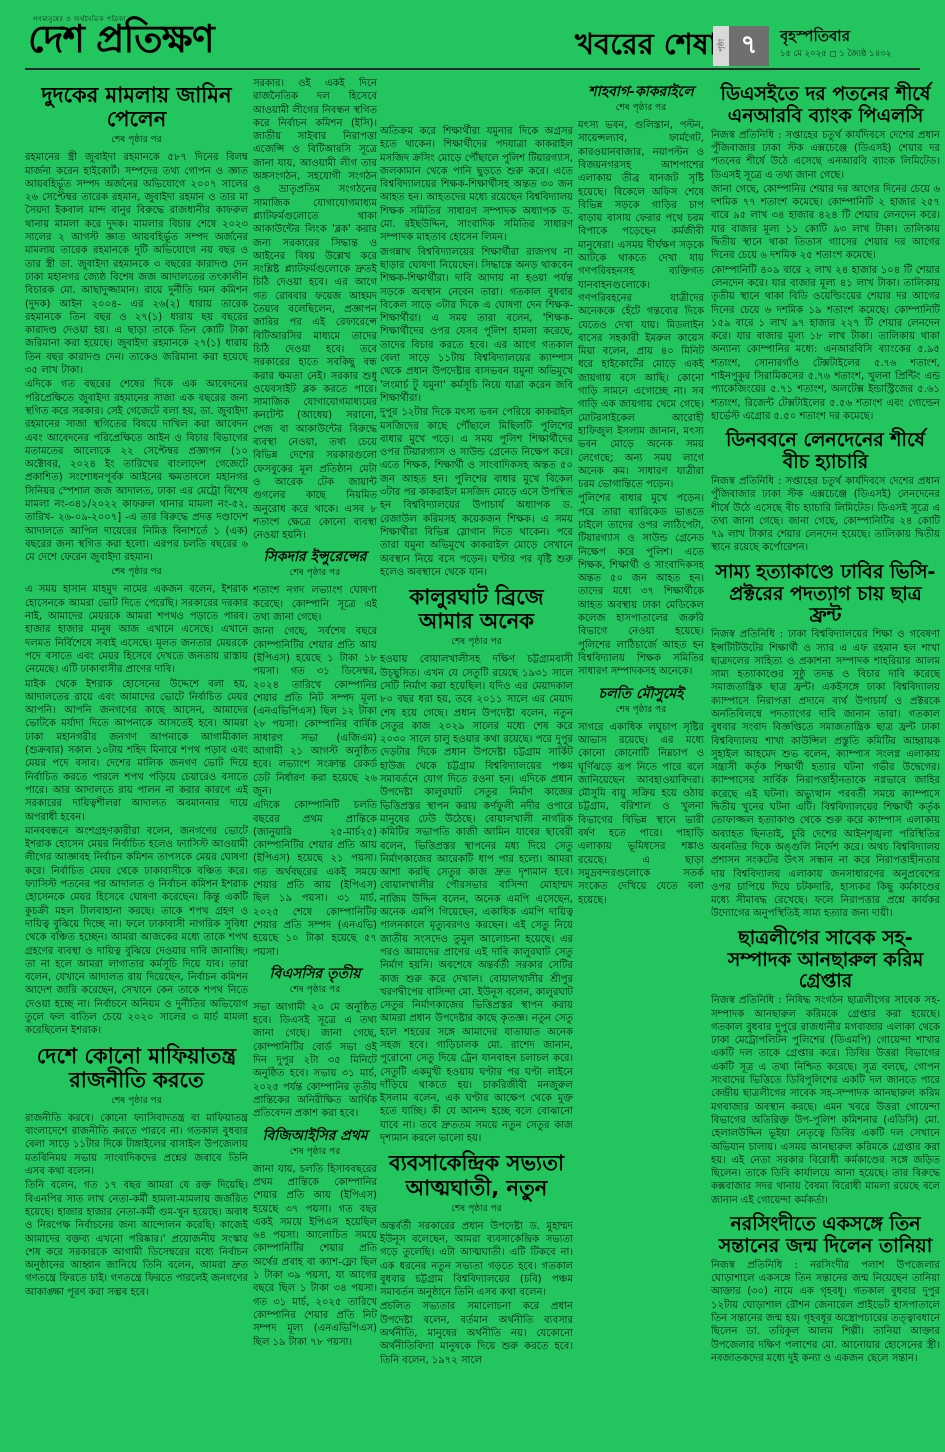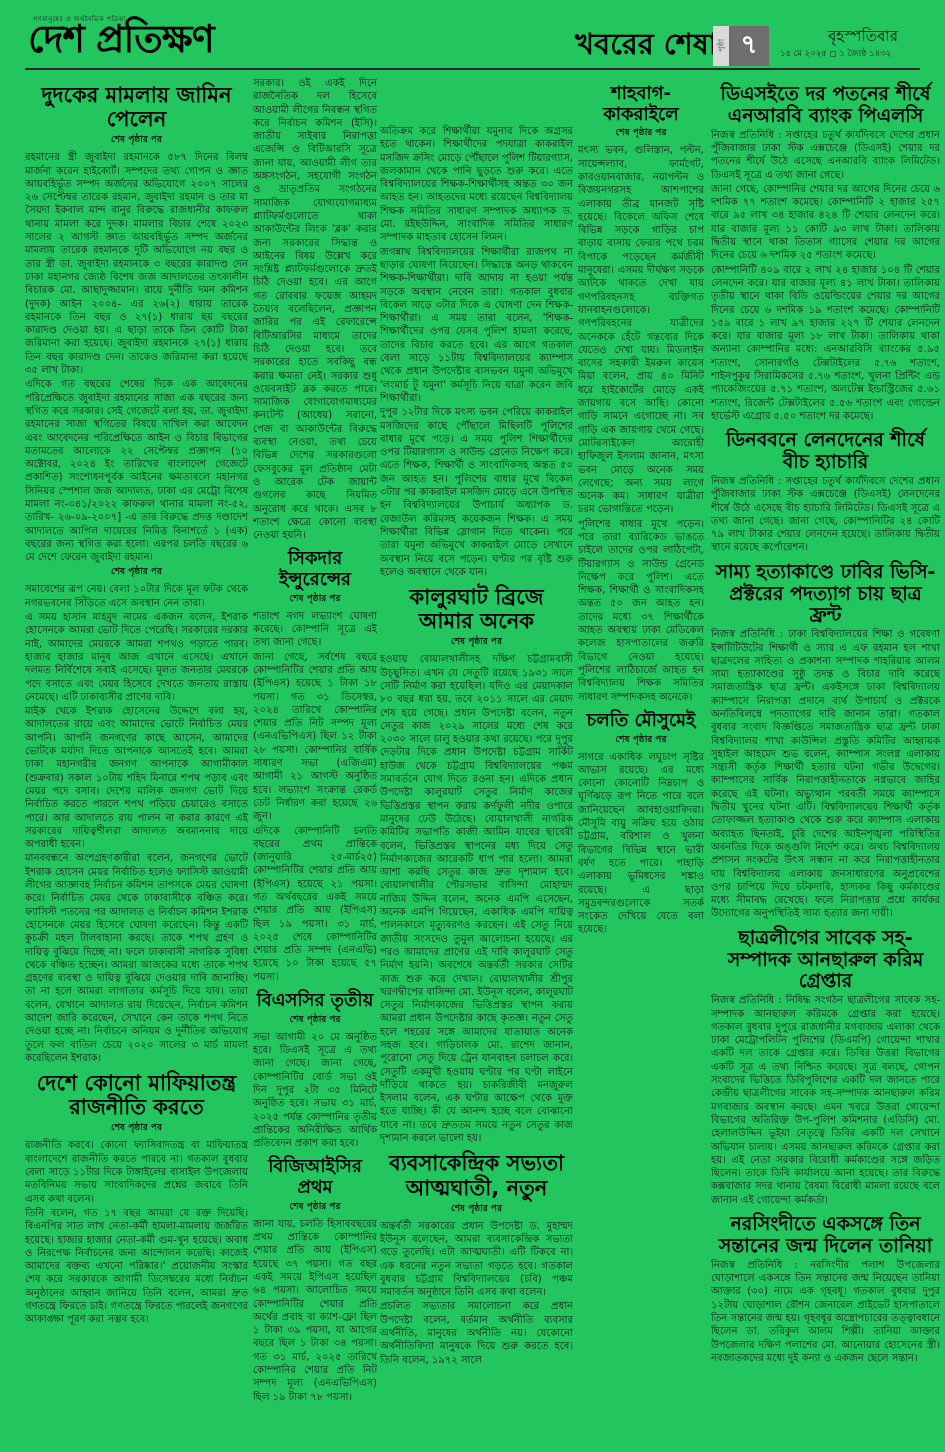--- a/index.html
+++ b/index.html
@@ -10,35 +10,35 @@
   .logo{position:absolute;left:28px;top:20px;font-size:38px;font-weight:800;color:#000;
         letter-spacing:-1px;line-height:1;}
   .section-title{position:absolute;left:575px;top:30px;font-size:29px;font-weight:800;color:#000;line-height:1;}
   .pagebox{position:absolute;left:713px;top:26px;height:40px;display:flex;}
   .page-word{width:16px;height:40px;background:#d9d9d9;color:#555;font-size:8px;
              display:flex;align-items:center;justify-content:center;
              writing-mode:vertical-rl;transform:rotate(180deg);}
   .page-num{width:40px;height:40px;background:#6f6f6f;color:#fff;font-size:26px;font-weight:700;
             display:flex;align-items:center;justify-content:center;}
   .dateblock{position:absolute;left:780px;top:28px;}
-  .day{font-size:15px;font-weight:400;line-height:1.1;margin-left:48px;}
+  .day{font-size:15px;font-weight:700;line-height:1.1;}
   .dateline{font-size:8.5px;margin-top:2px;color:#222;}
   .header-rule{position:absolute;left:25px;top:68px;width:895px;height:2px;background:#2a2a2a;}
   
   .col{position:absolute;top:76px;height:1374px;overflow:hidden;}
   .c1{left:25px;width:223px;}
   .c2{left:253px;width:124px;}
   .c3{left:380px;width:193px;margin-top:48px;}
   .c4{left:578px;width:126px;}
   .c5{left:711px;width:229px;}
   .headline{font-weight:800;text-align:center;line-height:1.15;color:#000;margin:7px 0 1px 0;}
   .h-lg{font-size:21px;}
   .h-md{font-size:19px;}
-  .h-sm{font-size:18px;}
-  .kicker{font-size:9px;font-weight:700;text-align:center;margin:1px 0 3px 0;color:#111;}
+  .h-sm{font-size:14px;font-style:italic;}
+  .kicker{font-size:9px;font-weight:400;text-align:center;margin:1px 0 3px 0;color:#111;}
   .col p{font-size:10px;line-height:1.33;text-align:justify;margin:0 0 1px 0;color:#151515;
          word-break:break-word;}
 </style>
 </head>
 <body>
 
 <div class="page">
   <div class="tagline">গণমানুষের ও অর্থনৈতিক পত্রিকা</div>
   <div class="logo">দেশ প্রতিক্ষণ</div>
   <div class="section-title">খবরের শেষাংশ</div>
@@ -51,21 +51,20 @@
     <div class="dateline">১৫ মে ২০২৫ ◻ ১ জ্যৈষ্ঠ ১৪৩২</div>
   </div>
   <div class="header-rule"></div>
   <div id="cols">
       <div class="col c1">
         <div class="headline h-lg">দুদকের মামলায় জামিন পেলেন</div>
         <div class="kicker">শেষ পৃষ্ঠার পর</div>
         <p>রহমানের স্ত্রী জুবাইদা রহমানকে ৫৮৭ দিনের বিলম্ব মার্জনা করেন হাইকোর্ট। সম্পদের তথ্য গোপন ও জ্ঞাত আয়বহির্ভূত সম্পদ অর্জনের অভিযোগে ২০০৭ সালের ২৬ সেপ্টেম্বর তারেক রহমান, জুবাইদা রহমান ও তার মা সৈয়দা ইকবাল মান্দ বানুর বিরুদ্ধে রাজধানীর কাফরুল থানায় মামলা করে দুদক। মামলার বিচার শেষে ২০২৩ সালের ২ আগস্ট জ্ঞাত আয়বহির্ভূত সম্পদ অর্জনের মামলায় তারেক রহমানকে দুটি অভিযোগে নয় বছর ও তার স্ত্রী ডা. জুবাইদা রহমানকে ৩ বছরের কারাদণ্ড দেন ঢাকা মহানগর জ্যেষ্ঠ বিশেষ জজ আদালতের তৎকালীন বিচারক মো. আছাদুজ্জামান। রায়ে দুর্নীতি দমন কমিশন (দুদক) আইন ২০০৪- এর ২৬(২) ধারায় তারেক রহমানকে তিন বছর ও ২৭(১) ধারায় ছয় বছরের কারাদণ্ড দেওয়া হয়। এ ছাড়া তাকে তিন কোটি টাকা জরিমানা করা হয়েছে। জুবাইদা রহমানকে ২৭(১) ধারায় তিন বছর কারাদণ্ড দেন। তাকেও জরিমানা করা হয়েছে ৩৫ লাখ টাকা।</p>
         <p>এদিকে গত বছরের শেষের দিকে এক আবেদনের পরিপ্রেক্ষিতে জুবাইদা রহমানের সাজা এক বছরের জন্য স্থগিত করে সরকার। সেই গেজেটে বলা হয়, ডা. জুবাইদা রহমানের সাজা স্থগিতের বিষয়ে দাখিল করা আবেদন এবং আবেদনের পরিপ্রেক্ষিতে আইন ও বিচার বিভাগের মতামতের আলোকে ২২ সেপ্টেম্বর প্রজ্ঞাপন (১০ অক্টোবর, ২০২৪ ইং তারিখের বাংলাদেশ গেজেটে প্রকাশিত) সংশোধনপূর্বক আইনের ক্ষমতাবলে মহানগর সিনিয়র স্পেশাল জজ আদালত, ঢাকা এর মেট্রো বিশেষ মামলা নং-৩৪১/২০২২ কাফরুল থানার মামলা নং-৫২, তারিখ- ২৬-০৯-২০০৭] -এ তার বিরুদ্ধে প্রদত্ত দণ্ডাদেশ আদালতে আপিল দায়েরের নিমিত্ত বিনাশর্তে ১ (এক) বছরের জন্য স্থগিত করা হলো। এরপর চলতি বছরের ৬ মে দেশে ফেরেন জুবাইদা রহমান।</p>
         <div class="kicker">শেষ পৃষ্ঠার পর</div>
-        <p>সমাবেশের রূপ নেয়। বেলা ১০টার দিকে মূল ফটক থেকে নগরভবনের সিঁড়িতে এসে অবস্থান নেন তারা।</p>
         <p>এ সময় হাসান মাহমুদ নামের একজন বলেন, ইশরাক হোসেনকে আমরা ভোট দিতে পেরেছি। সরকারের দরকার নাই, আমাদের মেয়রকে আমরা শপথও পড়াতে পারব। হাজার হাজার মানুষ আজ এখানে এসেছে। এখানে দলমত নির্বিশেষে সবাই এসেছে। মূলত জনতার মেয়রকে পদে বসাতে এবং মেয়র হিসেবে দেখতে জনতায় রাস্তায় নেমেছে। এটি ঢাকাবাসীর প্রাণের দাবি।</p>
         <p>মাইক থেকে ইশরাক হোসেনের উদ্দেশে বলা হয়, আদালতের রায়ে এবং আমাদের ভোটে নির্বাচিত মেয়র আপনি। আপনি জনগণের কাছে আসেন, আমাদের ভোটকে মর্যাদা দিতে আপনাকে আসতেই হবে। আমরা ঢাকা মহানগরীর জনগণ আপনাকে আগামীকাল (শুক্রবার) সকাল ১০টায় শহিদ মিনারে শপথ পড়াব এবং মেয়র পদে বসাব। দেশের মালিক জনগণ ভোট দিয়ে নির্বাচিত করতে পারলে শপথ পড়িয়ে চেয়ারেও বসাতে পারে। আর আদালতে রায় পালন না করার কারণে এই সরকারের দায়িত্বশীলরা আদালত অবমাননার দায়ে অপরাধী হবেন।</p>
         <p>মানববন্ধনে অংশগ্রহণকারীরা বলেন, জনগণের ভোটে ইশরাক হোসেন মেয়র নির্বাচিত হলেও ফ্যাসিস্ট আওয়ামী লীগের আজ্ঞাবহ নির্বাচন কমিশন তাপসকে মেয়র ঘোষণা করে। নির্বাচিত মেয়র থেকে ঢাকাবাসীকে বঞ্চিত করে। ফ্যাসিস্ট পতনের পর আদালত ও নির্বাচন কমিশন ইশরাক হোসেনকে মেয়র হিসেবে ঘোষণা করেছেন। কিন্তু একটি কুচক্রী মহল টালবাহানা করছে। তাকে শপথ গ্রহণ ও দায়িত্ব বুঝিয়ে দিচ্ছে না। ফলে ঢাকাবাসী নাগরিক সুবিধা থেকে বঞ্চিত হচ্ছেন। আমরা আজকের মধ্যে তাকে শপথ গ্রহণের ব্যবস্থা ও দায়িত্ব বুঝিয়ে দেওয়ার দাবি জানাচ্ছি। তা না হলে আমরা লাগাতার কর্মসূচি দিয়ে যাব। তারা বলেন, যেখানে আদালত রায় দিয়েছেন, নির্বাচন কমিশন আদেশ জারি করেছেন, সেখানে কেন তাকে শপথ নিতে দেওয়া হচ্ছে না। নির্বাচনে অনিয়ম ও দুর্নীতির অভিযোগ তুলে ফল বাতিল চেয়ে ২০২০ সালের ৩ মার্চ মামলা করেছিলেন ইশরাক।</p>
         <div class="headline h-lg">দেশে কোনো মাফিয়াতন্ত্র রাজনীতি করতে</div>
         <div class="kicker">শেষ পৃষ্ঠার পর</div>
         <p>রাজনীতি করবে। কোনো ফ্যাসিবাদতন্ত্র বা মাফিয়াতন্ত্র বাংলাদেশে রাজনীতি করতে পারবে না। গতকাল বুধবার বেলা সাড়ে ১১টার দিকে টাঙ্গাইলের বাসাইল উপজেলায় মতবিনিময় সভায় সাংবাদিকদের প্রশ্নের জবাবে তিনি এসব কথা বলেন।</p>
         <p>তিনি বলেন, গত ১৭ বছর আমরা যে রক্ত দিয়েছি। বিএনপির সাত লাখ নেতা-কর্মী হামলা-মামলায় জর্জরিত হয়েছে। হাজার হাজার নেতা-কর্মী গুম-খুন হয়েছে। অবাধ ও নিরপেক্ষ নির্বাচনের জন্য আন্দোলন করেছি। কাজেই আমাদের বক্তব্য এখনো পরিষ্কার।' প্রয়োজনীয় সংস্কার শেষ করে সরকারকে আগামী ডিসেম্বরের মধ্যে নির্বাচন অনুষ্ঠানের আহ্বান জানিয়ে তিনি বলেন, আমরা দ্রুত গণতন্ত্রে ফিরতে চাই। গণতন্ত্রে ফিরতে পারলেই জনগণের আকাঙ্ক্ষা পূরণ করা সম্ভব হবে।</p>
       </div>
       <div class="col c2">
         <p>সরকার। ওই একই দিনে রাজনৈতিক দল হিসেবে আওয়ামী লীগের নিবন্ধন স্থগিত করে নির্বাচন কমিশন (ইসি)। জাতীয় সাইবার নিরাপত্তা এজেন্সি ও বিটিআরসি সূত্রে জানা যায়, আওয়ামী লীগ তার অঙ্গসংগঠন, সহযোগী সংগঠন ও ভ্রাতৃপ্রতিম সংগঠনের সামাজিক যোগাযোগমাধ্যম প্ল্যাটফর্মগুলোতে থাকা আকাউন্টের লিংক 'ব্লক' করার জন্য সরকারের সিদ্ধান্ত ও আইনের বিষয় উল্লেখ করে সংশ্লিষ্ট প্ল্যাটফর্মগুলোকে দ্রুতই চিঠি দেওয়া হবে। এর আগে গত রোববার ফয়েজ আহমদ তৈয়্যব বলেছিলেন, প্রজ্ঞাপন জারির পর এই রেফারেন্সে বিটিআরসির মাধ্যমে তাদের চিঠি দেওয়া হবে। তবে সরকারের হাতে সবকিছু বন্ধ করার ক্ষমতা নেই। সরকার শুধু ওয়েবসাইট ব্লক করতে পারে। সামাজিক যোগাযোগমাধ্যমের কনটেন্ট (আধেয়) সরানো, পেজ বা আকাউন্টের বিরুদ্ধে ব্যবস্থা নেওয়া, তথ্য চেয়ে বিভিন্ন দেশের সরকারগুলো ফেসবুকের মূল প্রতিষ্ঠান মেটা ও আরেক টেক জায়ান্ট গুগলের কাছে নিয়মিত অনুরোধ করে থাকে। এসব ৮ শতাংশ ক্ষেত্রে কোনো ব্যবস্থা নেওয়া হয়নি।</p>

